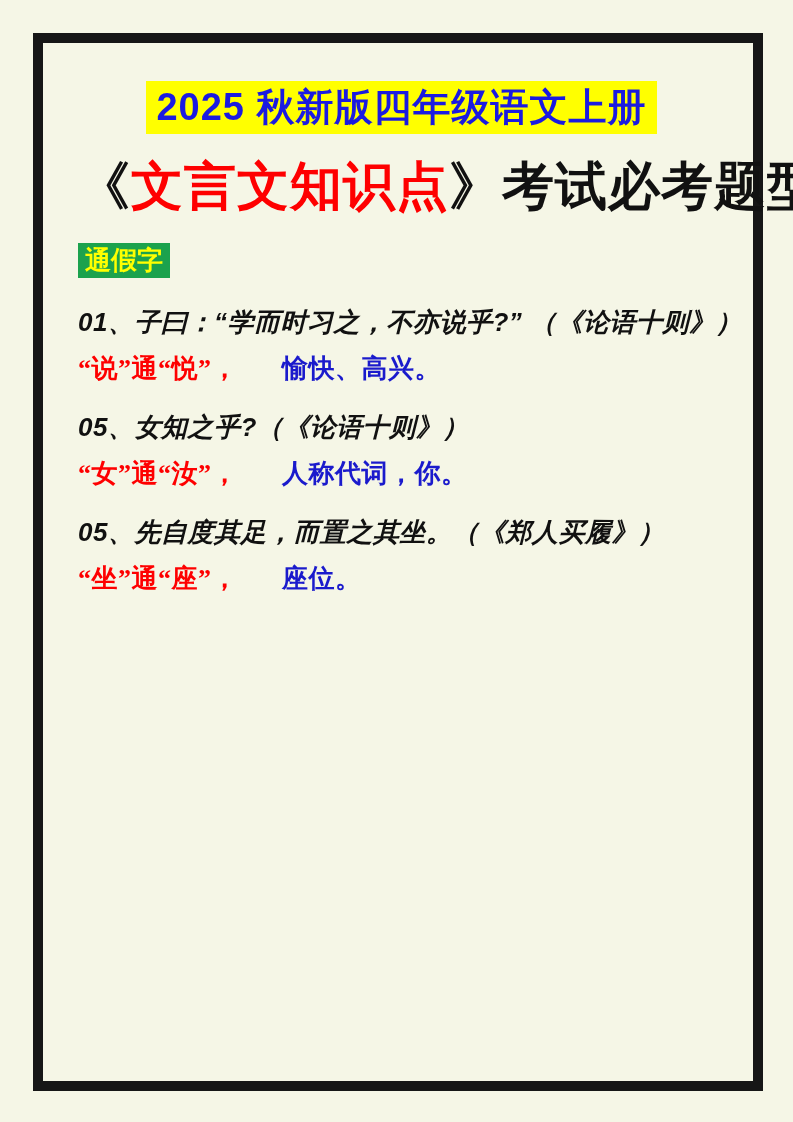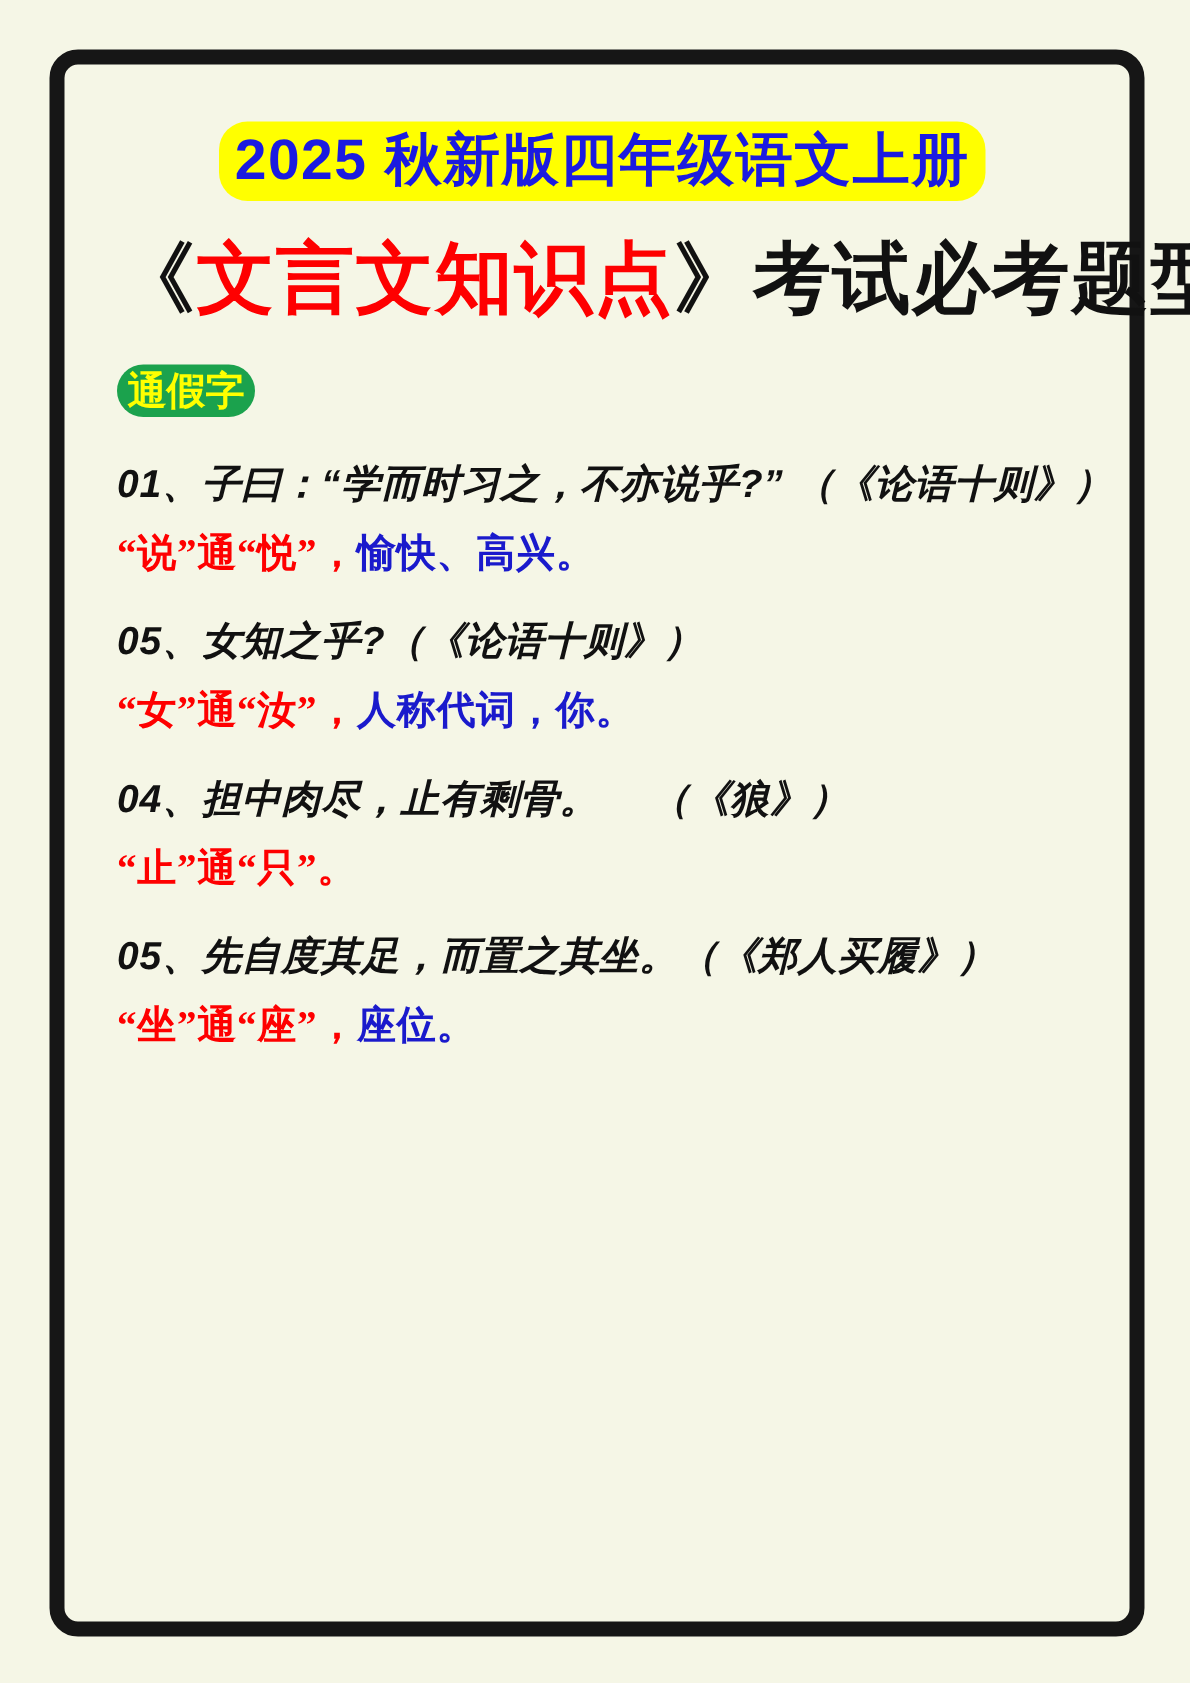--- a/index.html
+++ b/index.html
@@ -7,21 +7,21 @@
     --frame_border: #161616;
     --title_text: #1b1be0;
     --title_highlight: #ffff00;
     --subtitle_red: #fe0000;
     --badge_bg: #1ba24d;
     --badge_text: #ffff00;
     --answer_red: #fe0000;
     --answer_blue: #1a1acc;
     --body_text: #111111;
   }
-  * { margin: 0; padding: 0; box-sizing: border-box; border-radius: 19px; }
+  * { margin: 0; padding: 0; box-sizing: border-box; }
   html, body {
     width: 793px; height: 1122px;
     background: var(--page_bg);
     font-family: "Liberation Sans", "DejaVu Sans", sans-serif;
     overflow: hidden;
   }
   .frame {
     position: absolute;
     left: 33px; top: 33px;
     width: 730px; height: 1058px;
@@ -78,21 +78,21 @@
   }
   .a-line {
     font-size: 26px;
     font-weight: bold;
     line-height: 26px;
     margin-bottom: 32px;
     white-space: nowrap;
     letter-spacing: 0.5px;
   }
   .a-red  { color: var(--answer_red); font-family: Liberation Serif, serif; }
-  .a-blue { color: var(--answer_blue); }
+  .a-blue { color: var(--answer_blue); margin-left: 44px; }
   .item.extra-gap .a-line { margin-top: 58px; }
 </style>
 </head>
 <body>
 
 <div class="frame">
   <div class="content">
 
     <div class="title-row">
       <span class="title-hl">2025 秋新版四年级语文上册</span>
@@ -119,28 +119,20 @@
   <div class="item">
     <div class="q-line">
       <span class="q-text">05、女知之乎?（《论语十则》）</span>
     </div>
     <div class="a-line">
       <span class="a-red">“女”通“汝”，</span><span class="a-blue">人称代词，你。</span>
     </div>
   </div>
 
 
-  <div class="item">
-    <div class="q-line">
-      <span class="q-text">04、担中肉尽，止有剩骨。　 （《狼》）</span>
-    </div>
-    <div class="a-line">
-      <span class="a-red">“止”通“只”。</span><span class="a-blue"></span>
-    </div>
-  </div>
 
   <div class="item">
     <div class="q-line">
       <span class="q-text">05、先自度其足，而置之其坐。（《郑人买履》）</span>
     </div>
     <div class="a-line">
       <span class="a-red">“坐”通“座”，</span><span class="a-blue">座位。</span>
     </div>
   </div>
 

